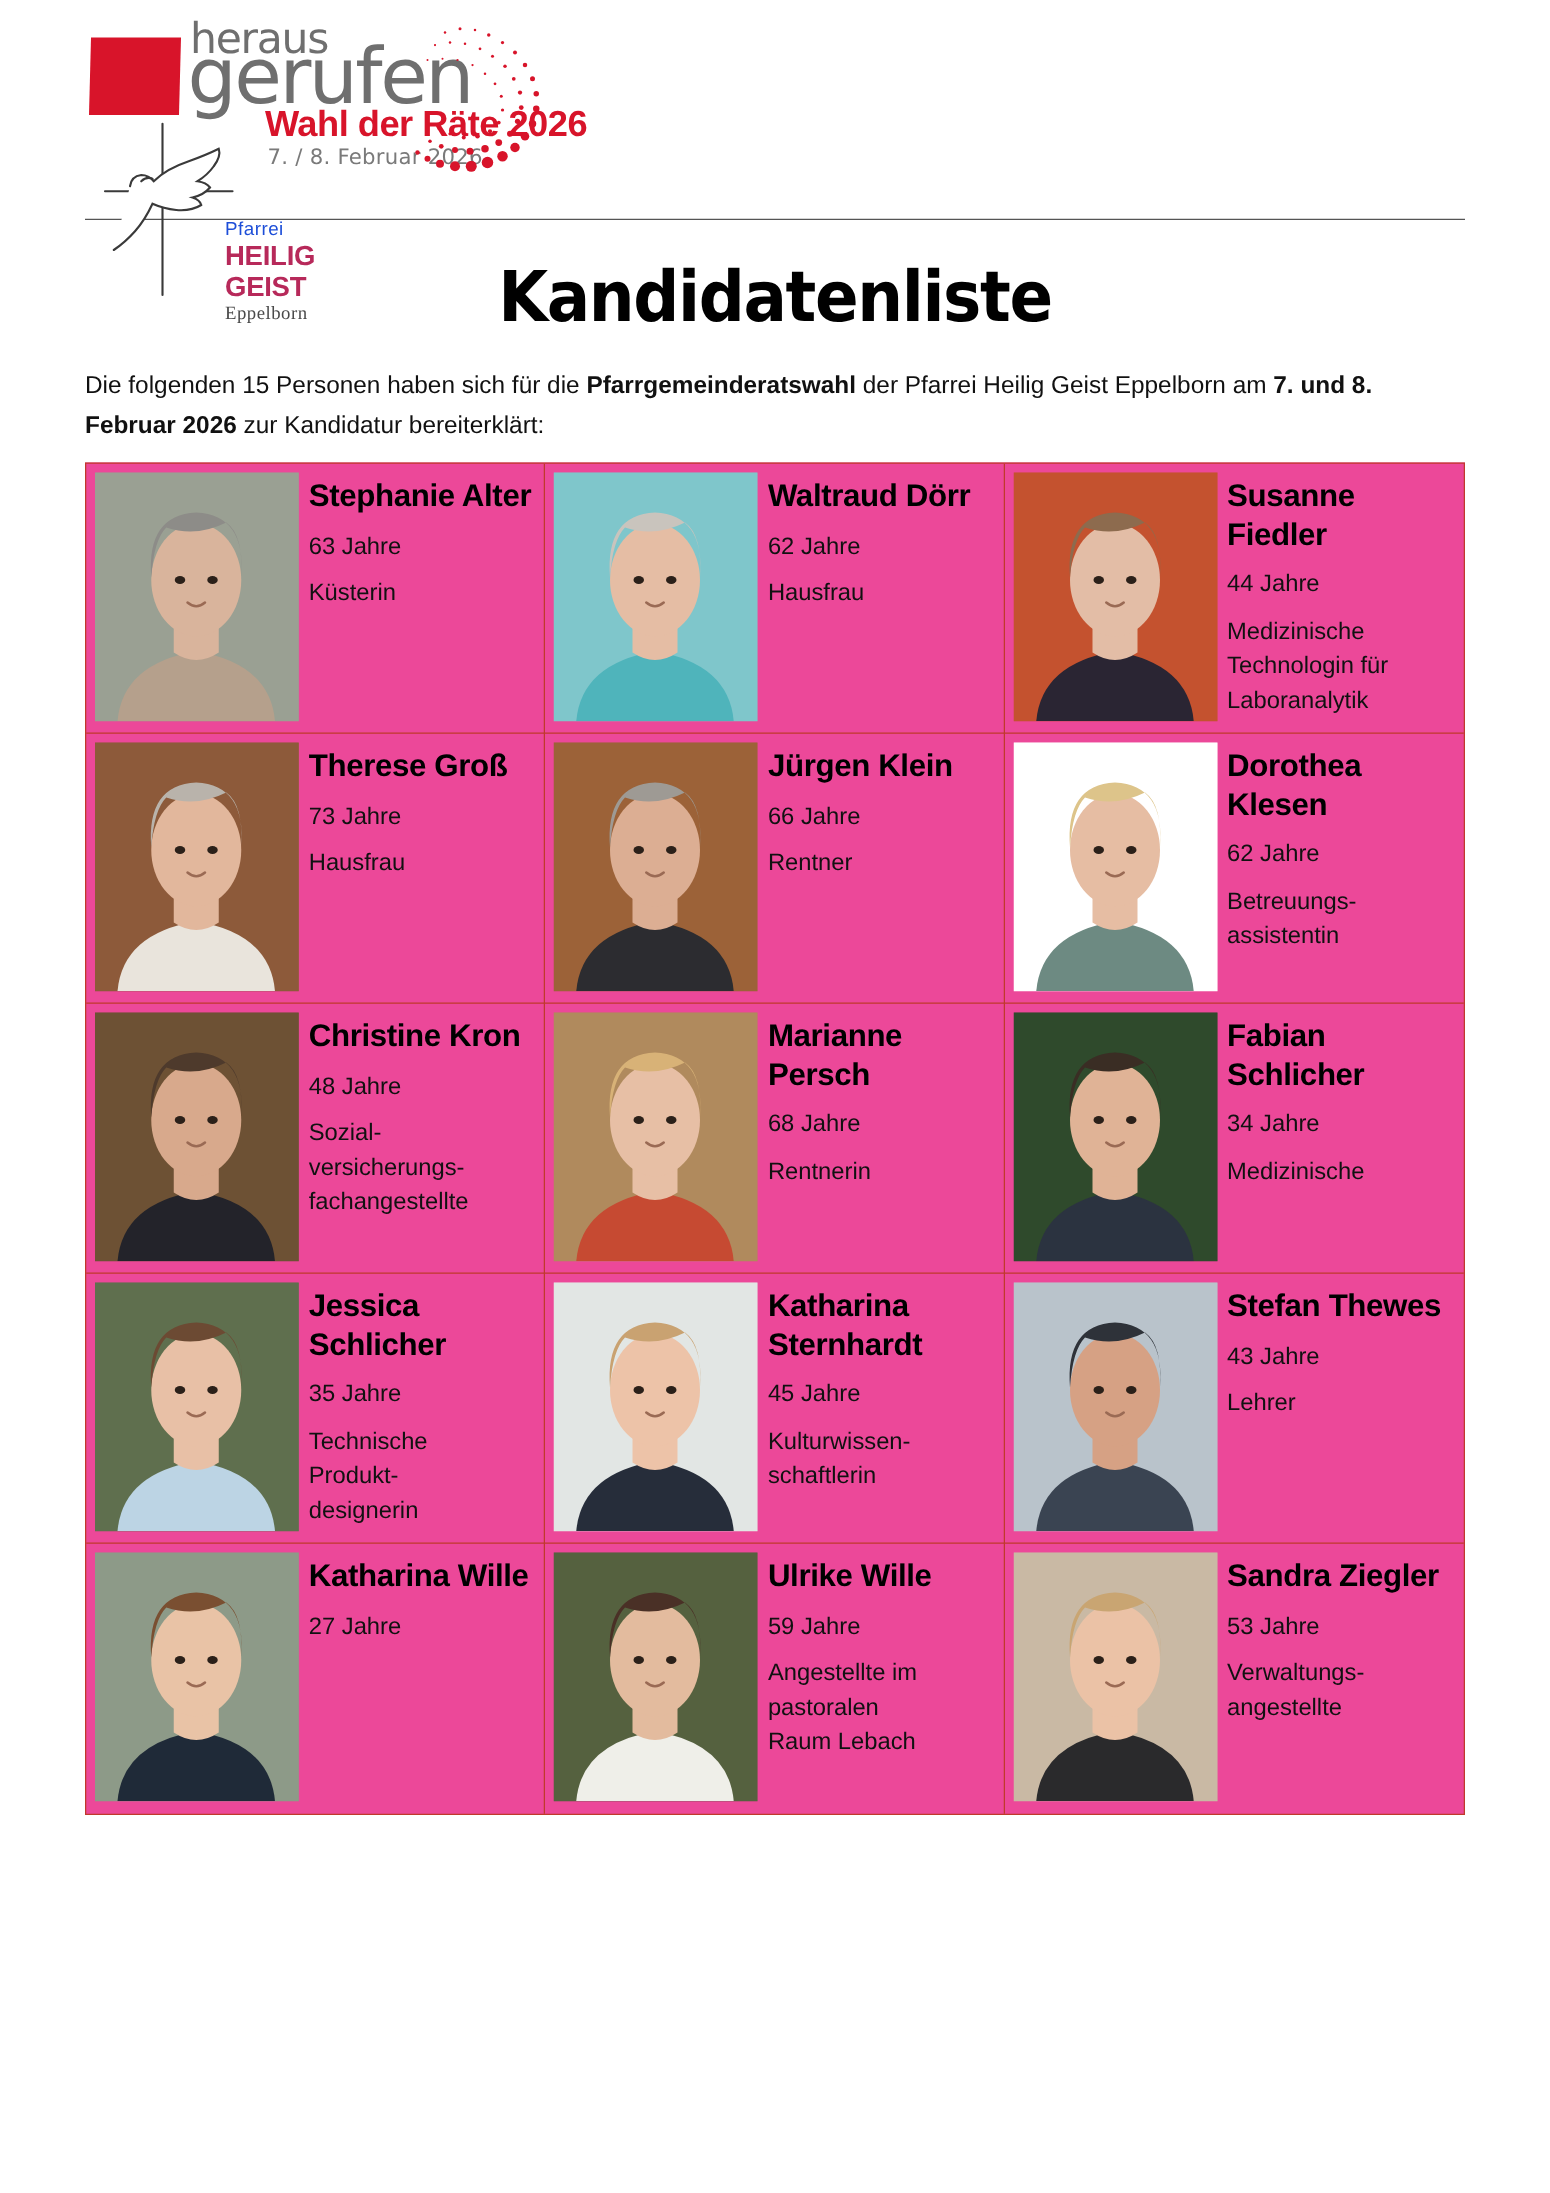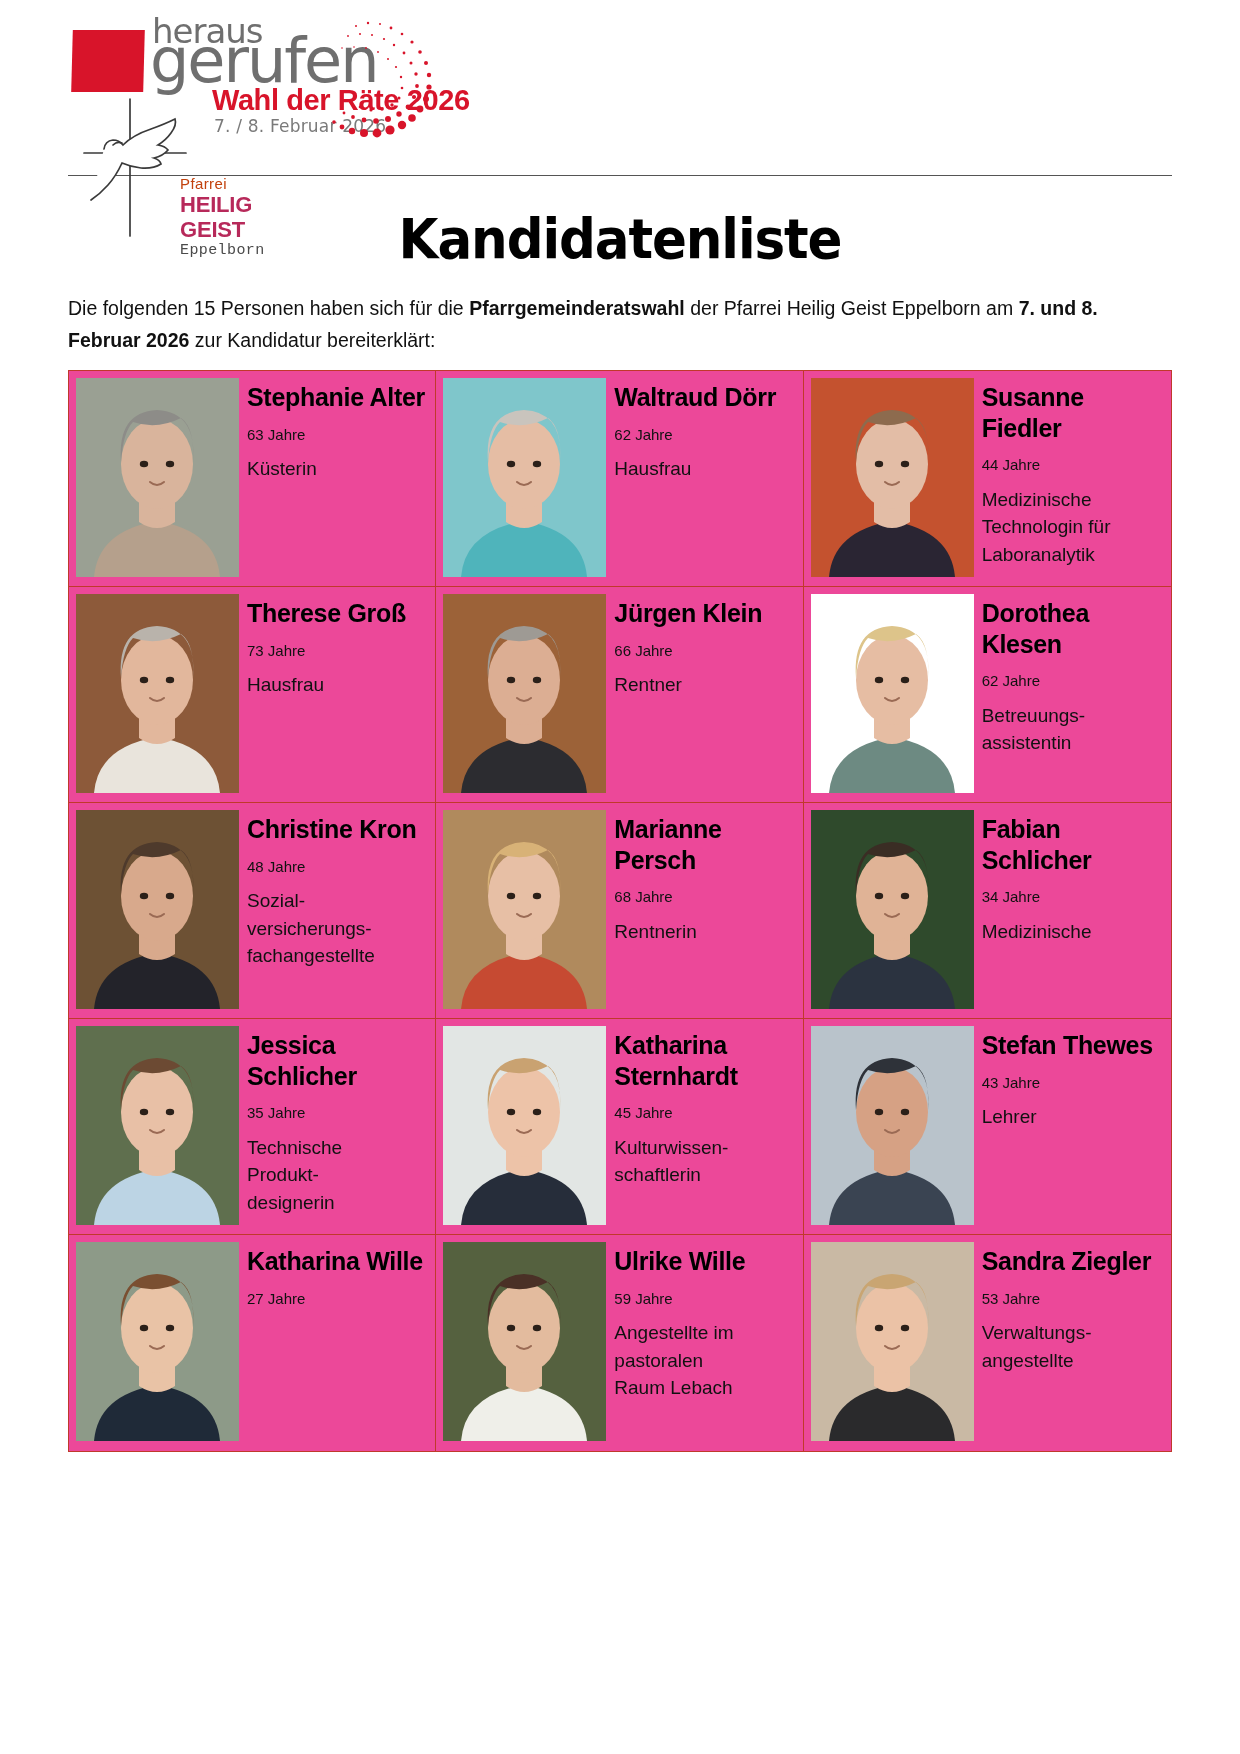--- a/index.html
+++ b/index.html
@@ -126,34 +126,34 @@
   }
   .logo-right .pf-text {
     position: absolute;
     left: 112px;
     top: 84px;
     width: 120px;
   }
   .pf-line1 {
     font-family: "Liberation Sans", sans-serif;
     font-size: 15px;
-    color: #c2410c;
+    color: #1d4ed8;
     line-height: 1.15;
     letter-spacing: 0.4px;
   }
   .pf-line2 {
     font-family: "Liberation Sans", sans-serif;
     font-size: 22px;
     font-weight: bold;
     color: #b7295a;
     line-height: 1.15;
     letter-spacing: -0.2px;
   }
   .pf-line3 {
-    font-family: Liberation Mono, monospace;
+    font-family: Liberation Serif, serif;
     font-size: 15px;
     color: #4a4a4a;
     line-height: 1.2;
     letter-spacing: 0.4px;
   }
 
   .rule {
     margin: 0 68px;
     border-top: 1.4px solid #555;
     height: 0;
@@ -220,21 +220,21 @@
     font-family: "Liberation Sans", sans-serif;
     font-weight: bold;
     font-size: 25px;
     line-height: 1.22;
     color: #000;
     letter-spacing: -0.3px;
     word-break: break-word;
   }
   .cage {
     font-family: "Liberation Sans", sans-serif;
-    font-size: 15px;
+    font-size: 19px;
     line-height: 1.5;
     color: #111;
     margin-top: 11px;
   }
   .cjob {
     font-family: "Liberation Sans", sans-serif;
     font-size: 19px;
     line-height: 1.45;
     color: #111;
     margin-top: 9px;

